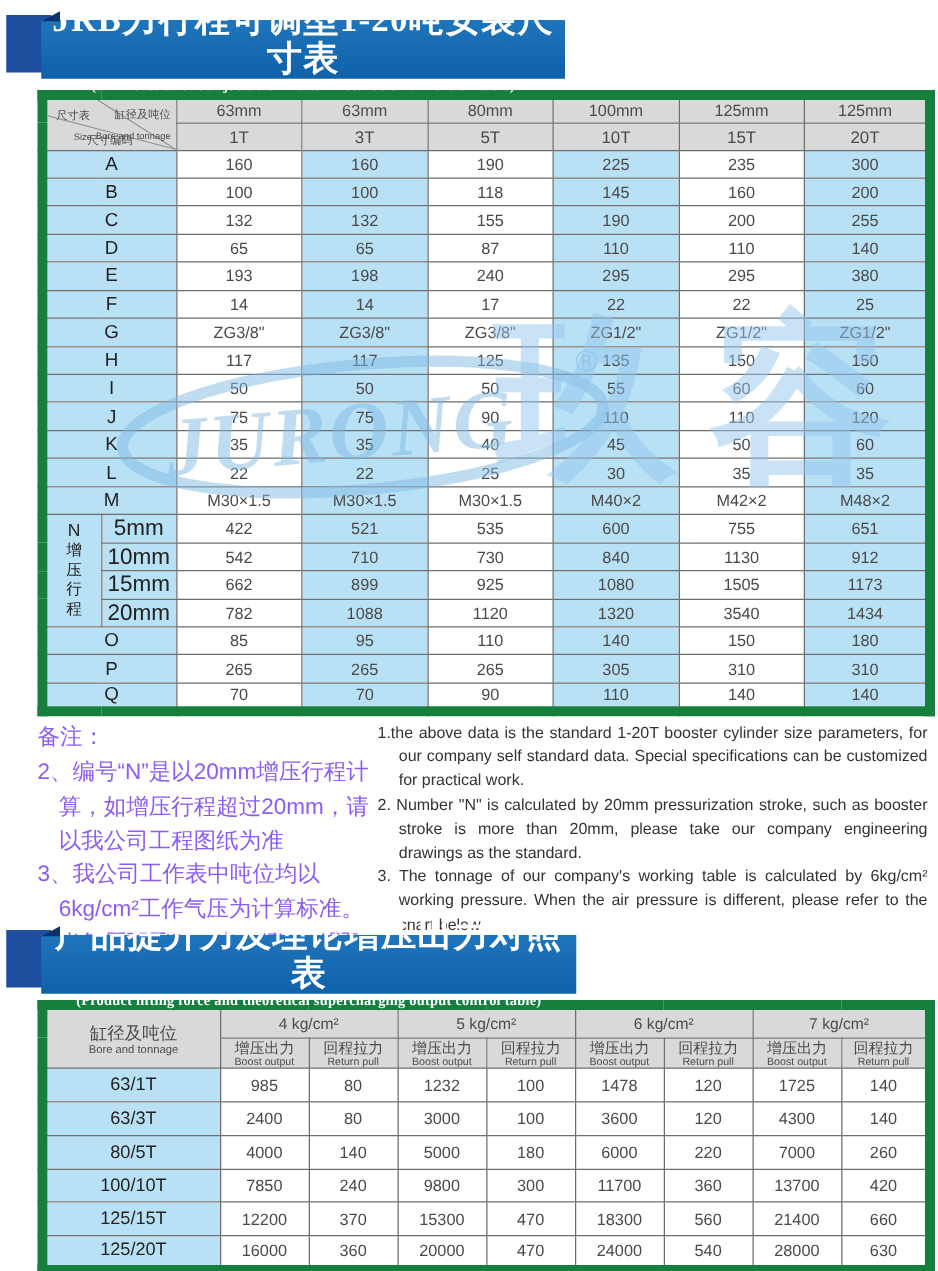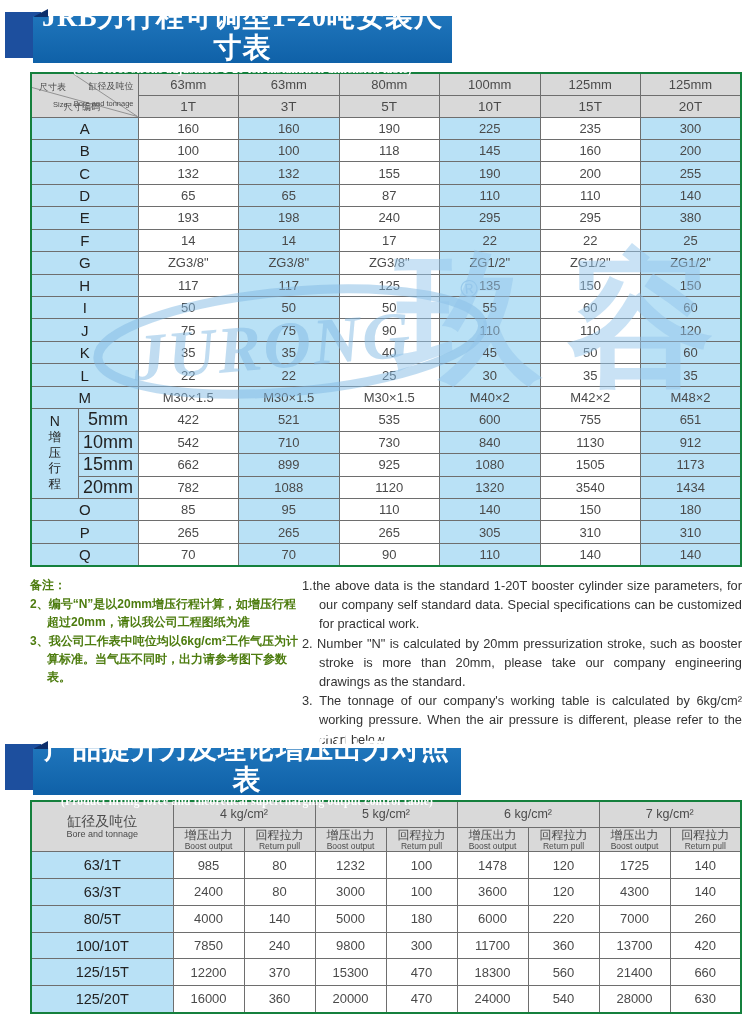--- a/index.html
+++ b/index.html
@@ -17,21 +17,21 @@
     color:#fff;text-align:center;letter-spacing:1px;line-height:1.1;}
   .ribbon .en{font-family:"Liberation Serif","DejaVu Serif",serif;font-weight:bold;font-size:11.5px;
     color:#fff;text-align:center;letter-spacing:.2px;line-height:1.2;}
   #banner1{left:33px;top:16px;width:419px;height:47px;}
   #banner2{left:33px;top:748px;width:428px;height:47px;}
 
   
   table{border-collapse:collapse;table-layout:fixed;background:#fff;}
   th,td{border:1px solid #6e6e6e;padding:0;text-align:center;vertical-align:middle;
         overflow:hidden;white-space:nowrap;font-weight:normal;}
-  .t1,.t2{position:absolute;left:30px;width:710px;border:2px solid #15803d;}
+  .t1,.t2{position:absolute;left:30px;width:710px;border:8px solid #15803d;}
   thead th{background:#d9d9d9;color:#4b4b4b;}
   .row-label{background:#b9e1f6;color:#222;font-size:15px;}
   td{color:#4a4a4a;font-size:13px;}
   td.alt{background:#b9e1f6;}
 
   
   .t1{top:72px;}
   .t1 thead tr{height:22px;}
   .t1 tbody tr{height:22.45px;}
   .t1 .bore{font-size:13px;}
@@ -46,21 +46,21 @@
   .c-bore{right:4px;top:2px;text-align:right;}
   .c-code{left:4px;top:23px;text-align:left;margin-left:28px;}
   .n-head{background:#b9e1f6;color:#222;vertical-align:top;padding-top:4px;}
   .n-letter{display:block;font-size:14px;line-height:1.2;}
   .n-vertical{display:block;width:14px;margin:0 auto;font-size:12.5px;line-height:1.25;
     word-break:break-all;white-space:normal;}
   .mm{font-size:18px;}
 
   
   .remarks{position:absolute;top:576px;left:30px;width:712px;display:flex;}
-  .rem-cn{width:272px;flex:none;color:#4d7c0f;font-size:12px;line-height:1.52;font-weight:bold;}
+  .rem-cn{width:272px;flex:none;color:#8b5cf6;font-size:18px;line-height:1.52;font-weight:normal;}
   .rem-en{width:440px;flex:none;color:#333;font-size:12.8px;line-height:1.5;}
   .rem-title{margin:0 0 1px 0;}
   .rem-item{margin:0;padding-left:17px;text-indent:-17px;}
   .rem-en .rem-item{text-align:justify;}
 
   
   .t2{top:800px;}
   .t2 thead tr.pr{height:26px;}
   .t2 thead tr.sr{height:24px;}
   .t2 tbody tr{height:26.8px;}

